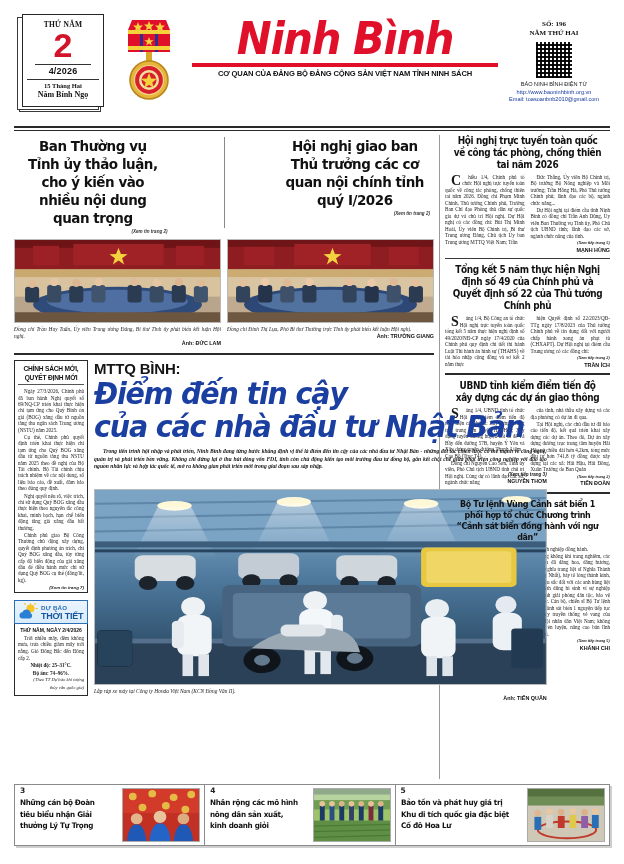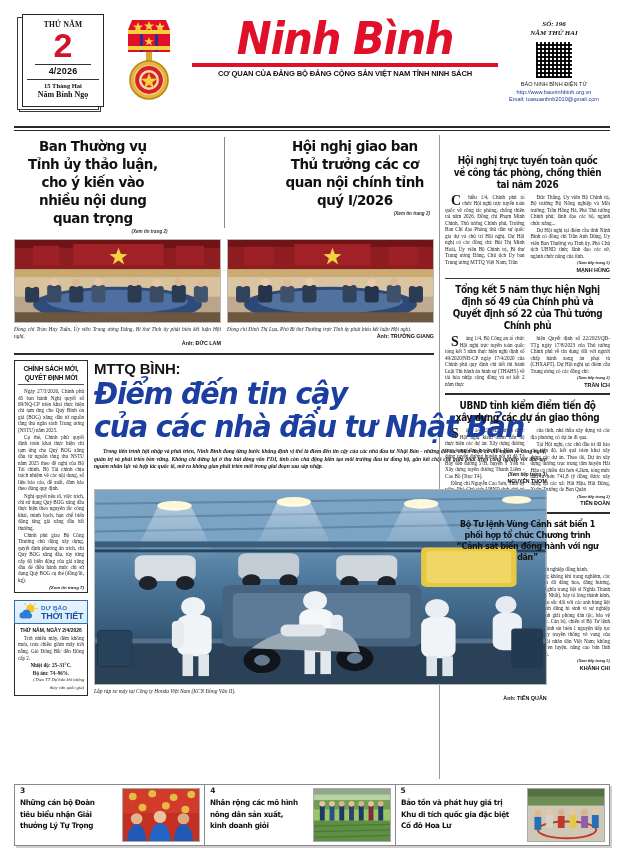--- a/index.html
+++ b/index.html
@@ -111,21 +111,20 @@
 
   .qr-zone {
     flex: 0 0 112px;
     text-align: center;
     padding-top: 6px;
   }
   .qr-line {
     font-family: "Liberation Serif", serif;
     font-size: 7px; font-weight: bold; color: #111;
     line-height: 9px;
-    font-style: italic;
   }
   .qr-code {
     width: 38px; height: 38px; margin: 3px auto 2px;
     background:
       repeating-linear-gradient(90deg,#111 0 2px,#fff 2px 4px),
       repeating-linear-gradient(0deg,#111 0 2px,#fff 2px 4px);
     background-blend-mode: multiply;
     border: 1px solid #fff;
   }
   .qr-sub {
@@ -138,21 +137,21 @@
   .head-rule-thin { height: 1px; background: #2a2a2a; margin: 1.5px 14px 0 14px; }
 
   
   .body-grid {
     display: flex;
     padding: 4px 14px 0 14px;
     height: 648px;
   }
   .col-left { width: 420px; flex: 0 0 420px; }
   .vsep { width: 1px; background: #999; margin: 0 5px; flex: 0 0 1px; }
-  .col-right { flex: 1 1 auto; margin-top: 20px; }
+  .col-right { flex: 1 1 auto; }
 
   
   .top-heads { display: flex; align-items: stretch; gap: 48px; }
   .th-item { flex: 1 1 50%; padding: 2px 4px 0; }
   .th-sep { width: 1px; background: #888; margin: 2px 4px 6px; }
   .th-title {
     font-family: "DejaVu Sans", sans-serif;
     font-weight: bold;
     font-size: 14.5px;
     line-height: 18px;

